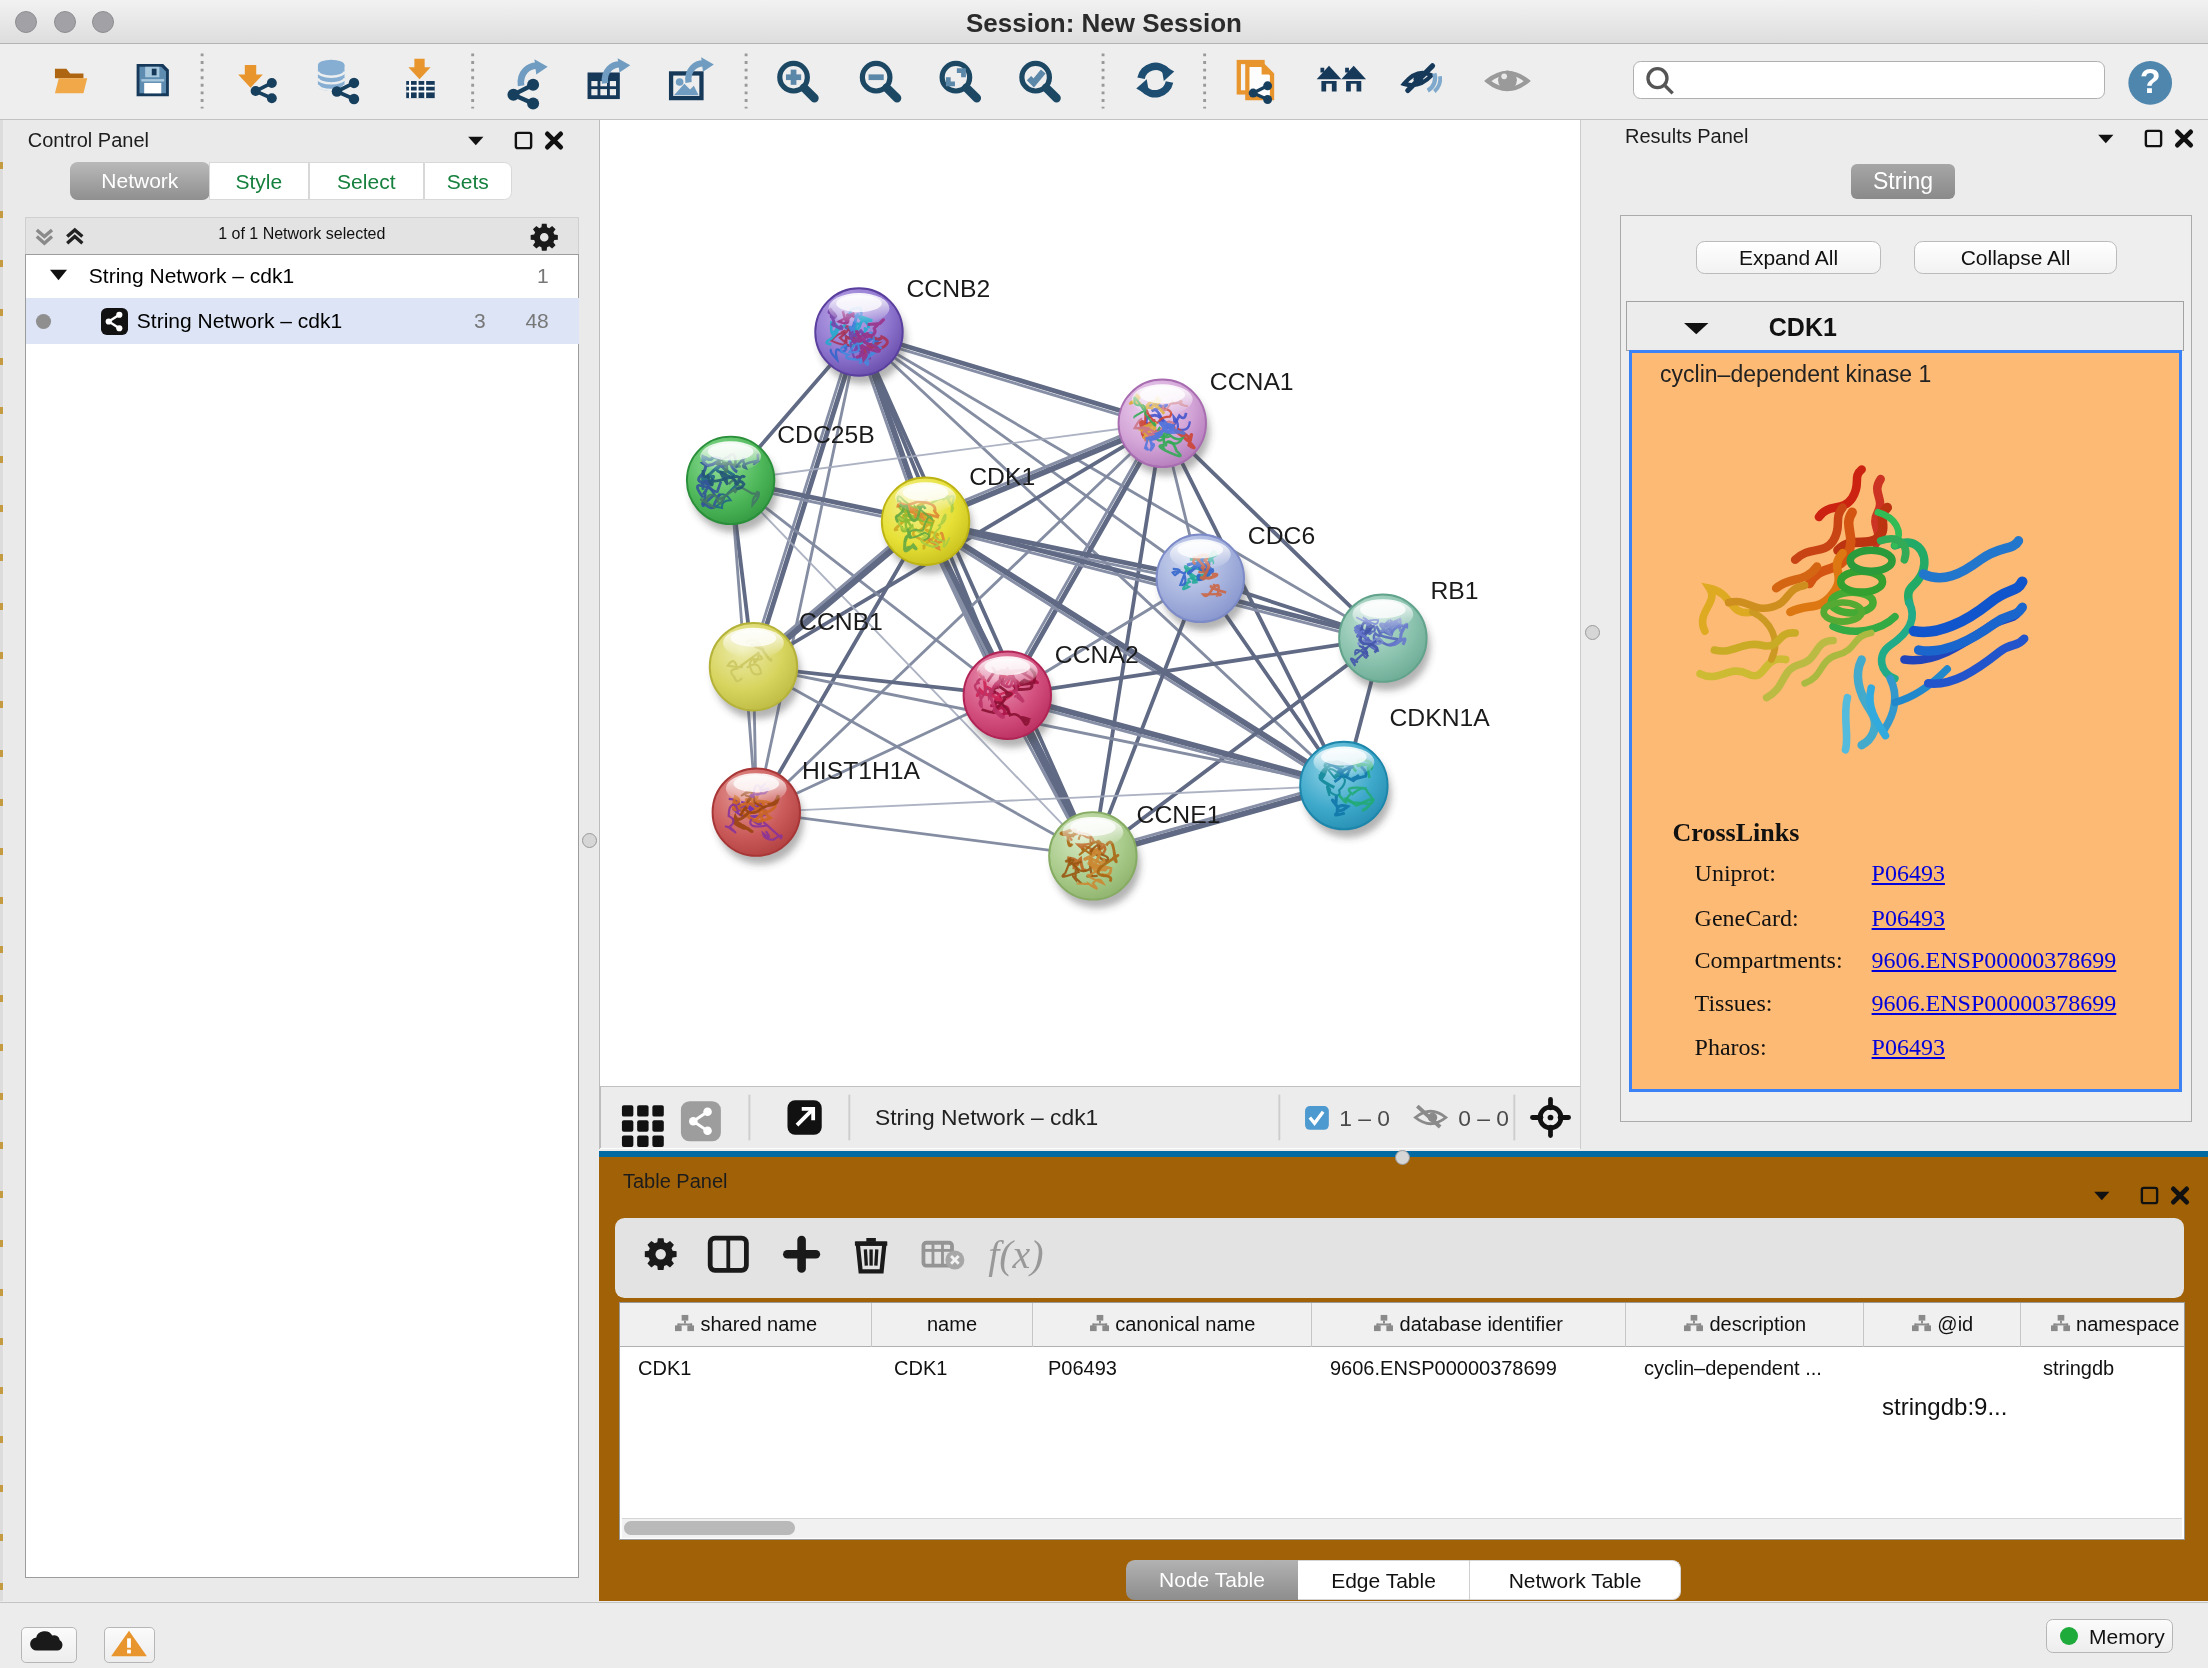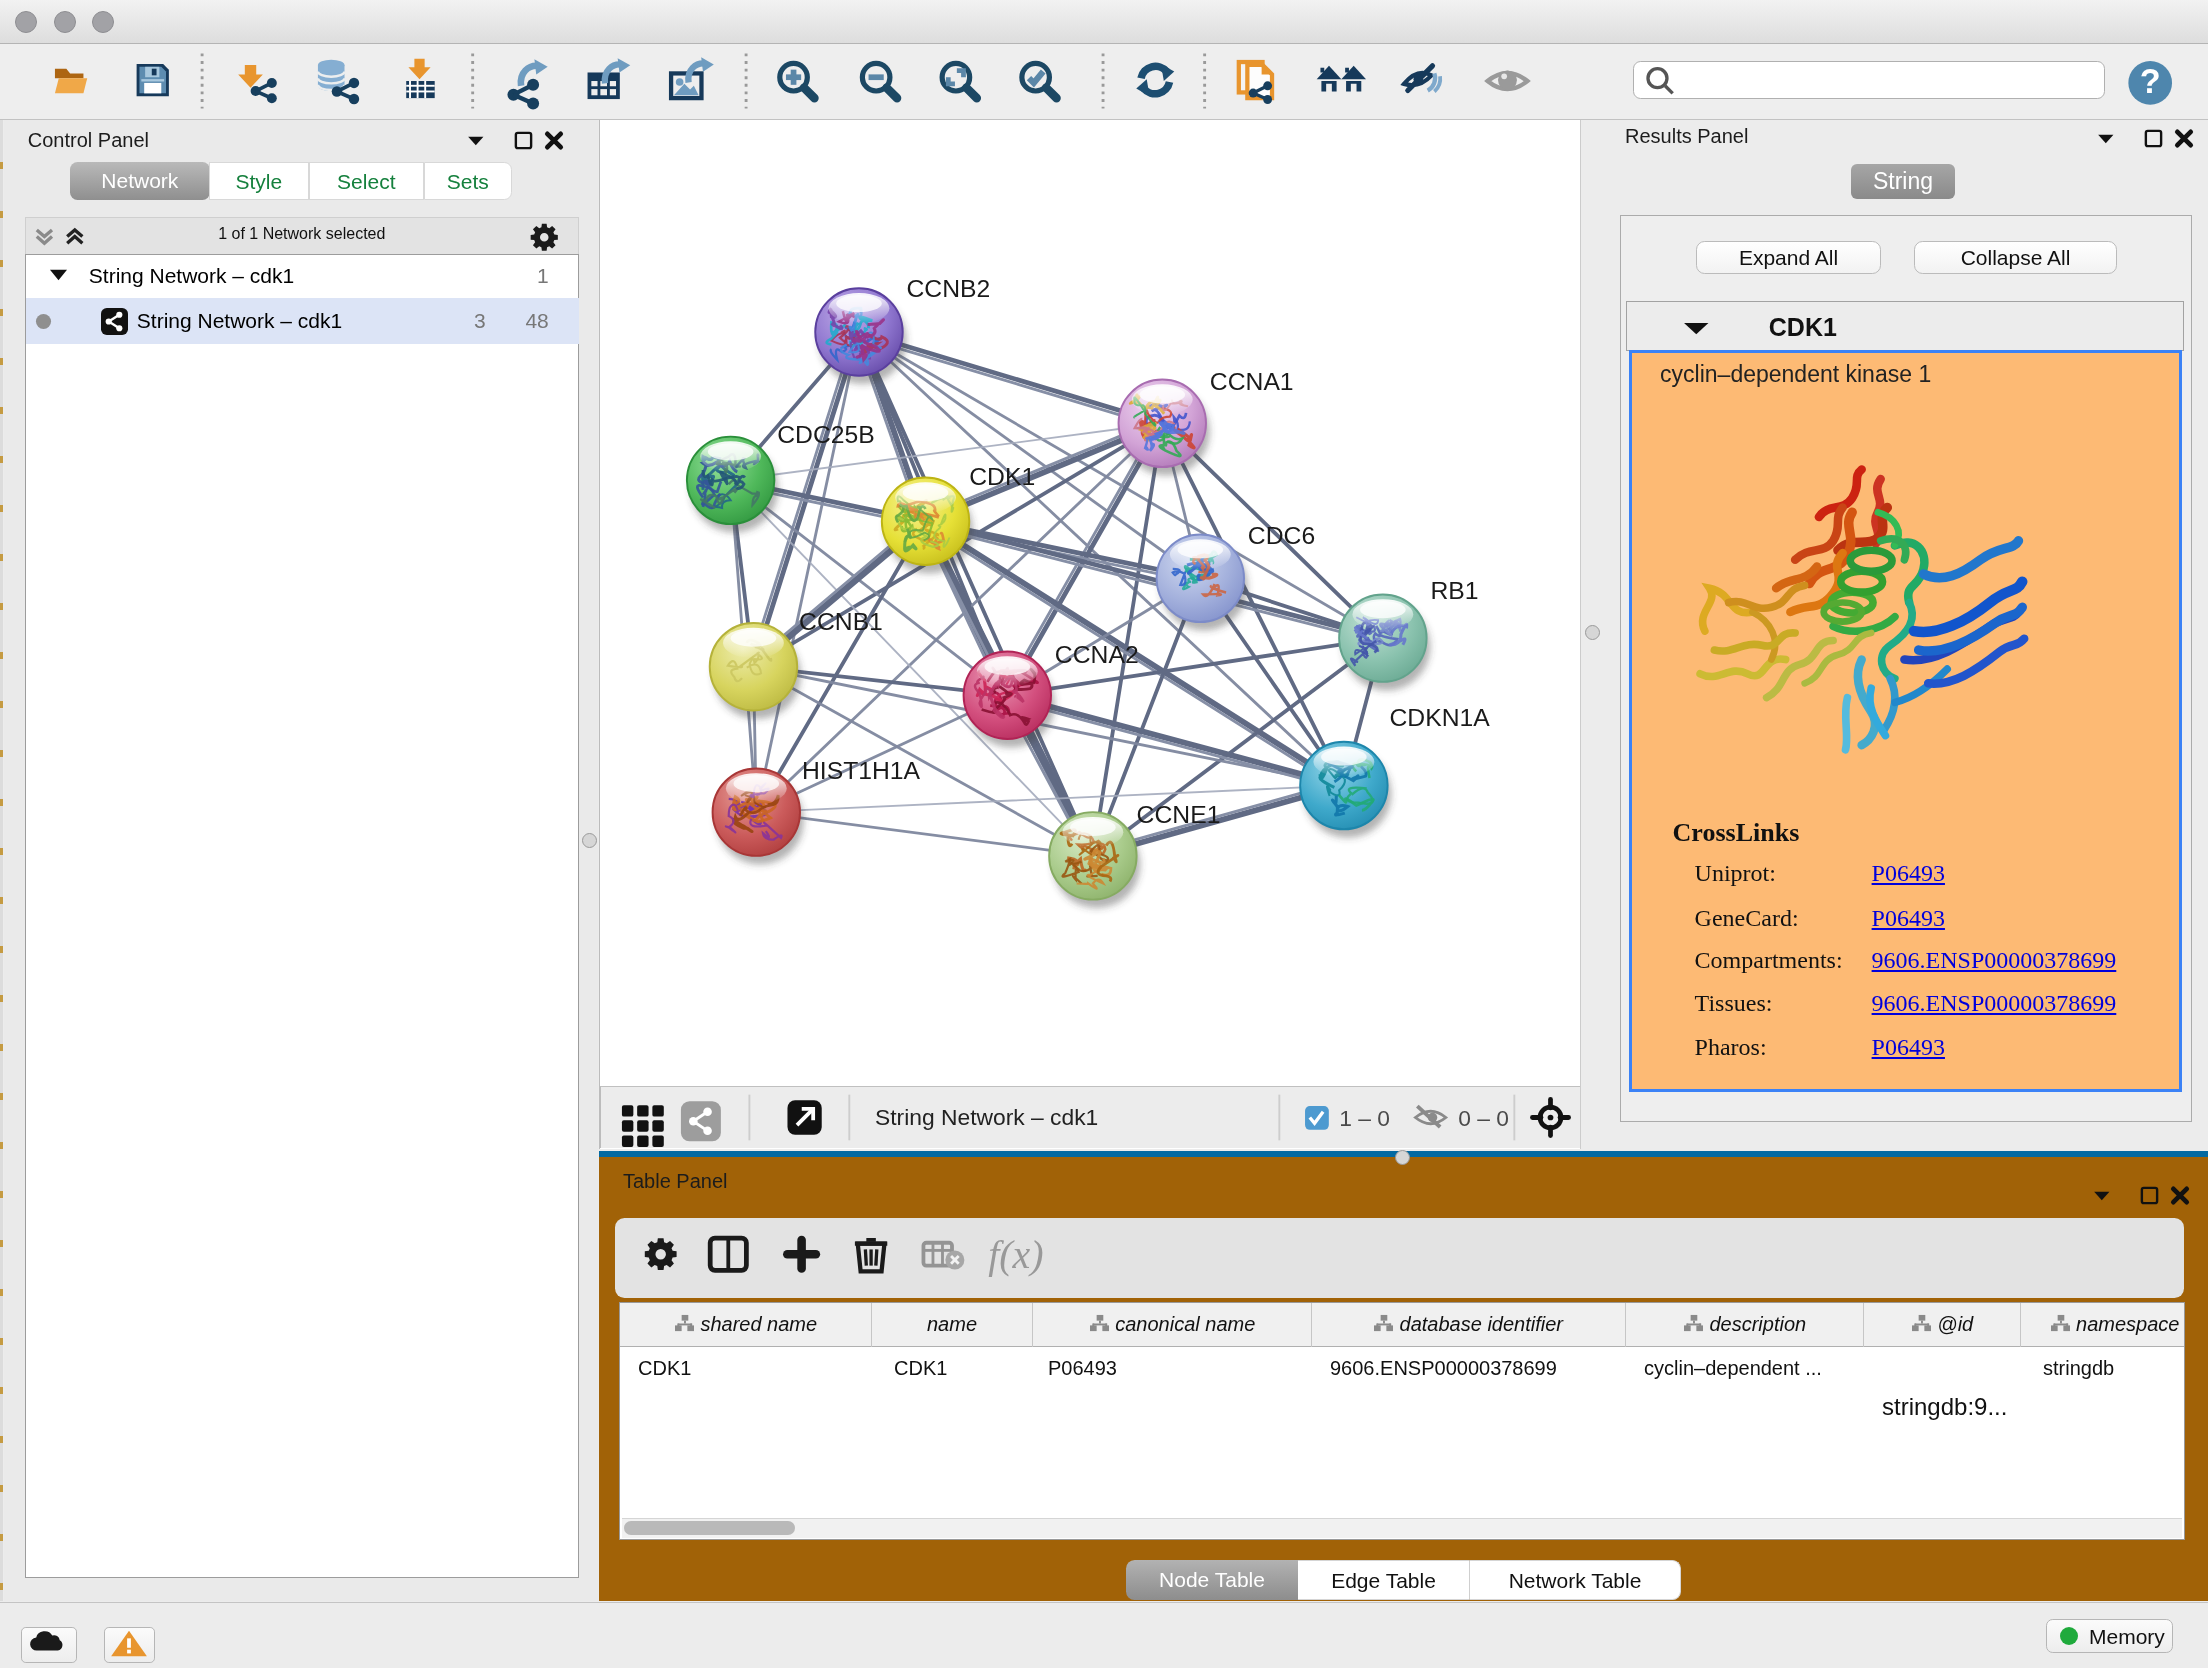--- a/index.html
+++ b/index.html
@@ -40,20 +40,21 @@
 .segtab{position:absolute;top:0;height:40px;box-sizing:border-box;font-size:21px;text-align:center;line-height:40px;}
 .hcell{position:absolute;top:0;height:44px;box-sizing:border-box;border-right:1px solid #c6c6c6;font-size:20px;color:#111;}
 .statbtn{position:absolute;background:linear-gradient(#fbfbfb,#ededed);border:1.9px solid #b6b6b6;border-radius:4.8px;box-sizing:border-box;}
 </style>
 </head>
 <body>
 <div id="titlebar" class="abs">
   <div class="tl" style="left:15px;"></div>
   <div class="tl" style="left:54px;"></div>
   <div class="tl" style="left:92px;"></div>
+  <div id="title">Session: New Session</div>
 </div>
 <div id="toolbar" class="abs">
 <div id="searchbox"></div>
 <svg width="2208" height="75" viewBox="0 0 2322 79" style="position:absolute;left:0;top:0;">
 <defs>
 <g id="magnifier">
           <circle cx="0" cy="0" r="14.5" fill="none" stroke="#1c4864" stroke-width="5.5"></circle>
           <line x1="11" y1="11" x2="22" y2="22" stroke="#1c4864" stroke-width="9" stroke-linecap="round"></line>
         </g>
 <g id="sharegl">
@@ -784,21 +785,21 @@
           <circle cx="13" cy="6" r="10" fill="#777"></circle>
           <g stroke="#fff" stroke-width="3">
             <line x1="9" y1="2" x2="17" y2="10"></line>
             <line x1="17" y1="2" x2="9" y2="10"></line>
           </g>
         </g>
       <text x="392" y="52" font-size="42" font-style="italic" fill="#999" font-family="Liberation Serif">f(x)</text>
     </svg>
   </div>
   <div id="tbox">
-    <div style="position:absolute;left:0;top:0;width:100%;height:44px;background:#f0f0f0;border-bottom:1px solid #b0b0b0;box-sizing:border-box;font-style:italic;">
+    <div style="position:absolute;left:0;top:0;width:100%;height:44px;background:#f0f0f0;border-bottom:1px solid #b0b0b0;box-sizing:border-box;">
         <div class="hcell" style="left:0px;width:252px;text-align:center;padding-top:9.5px;"><svg width="21" height="19" viewBox="0 0 22 20" style="vertical-align:-2.9px;">
             <g fill="#8a8a8a">
               <rect x="8" y="1" width="7" height="6"></rect>
               <rect x="1" y="12" width="7" height="6"></rect>
               <rect x="14" y="12" width="7" height="6"></rect>
               <rect x="10.5" y="7" width="2" height="3"></rect>
               <rect x="4" y="10" width="15" height="2"></rect>
               <rect x="3.5" y="10" width="2" height="3"></rect>
               <rect x="17" y="10" width="2" height="3"></rect>
             </g>

